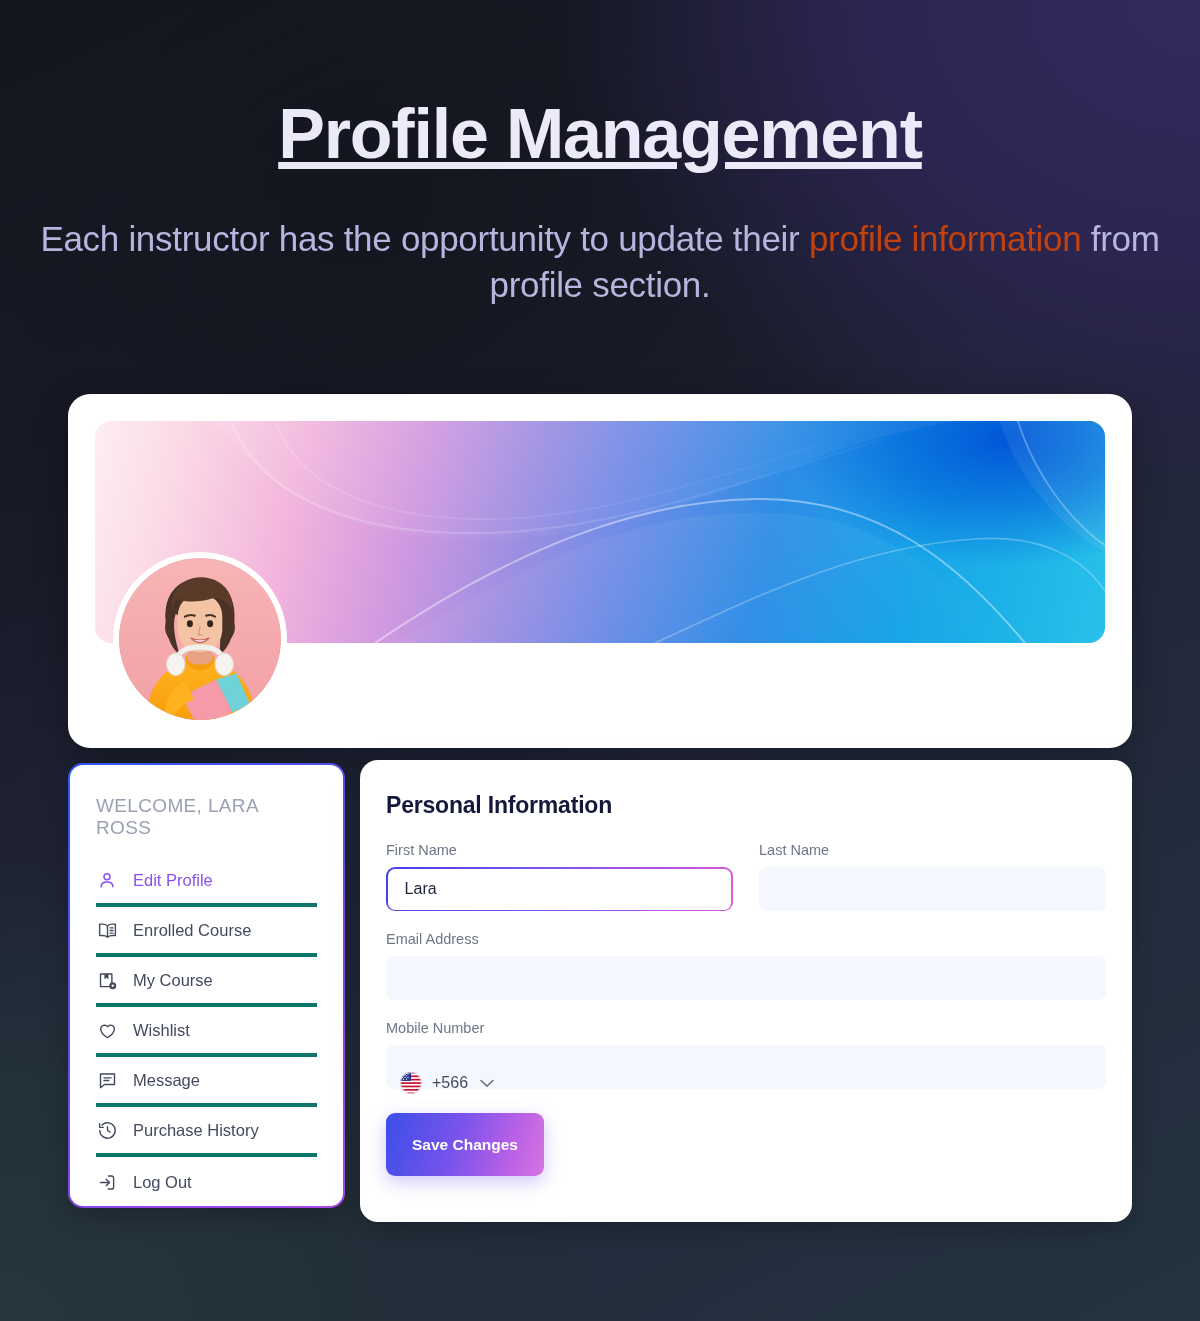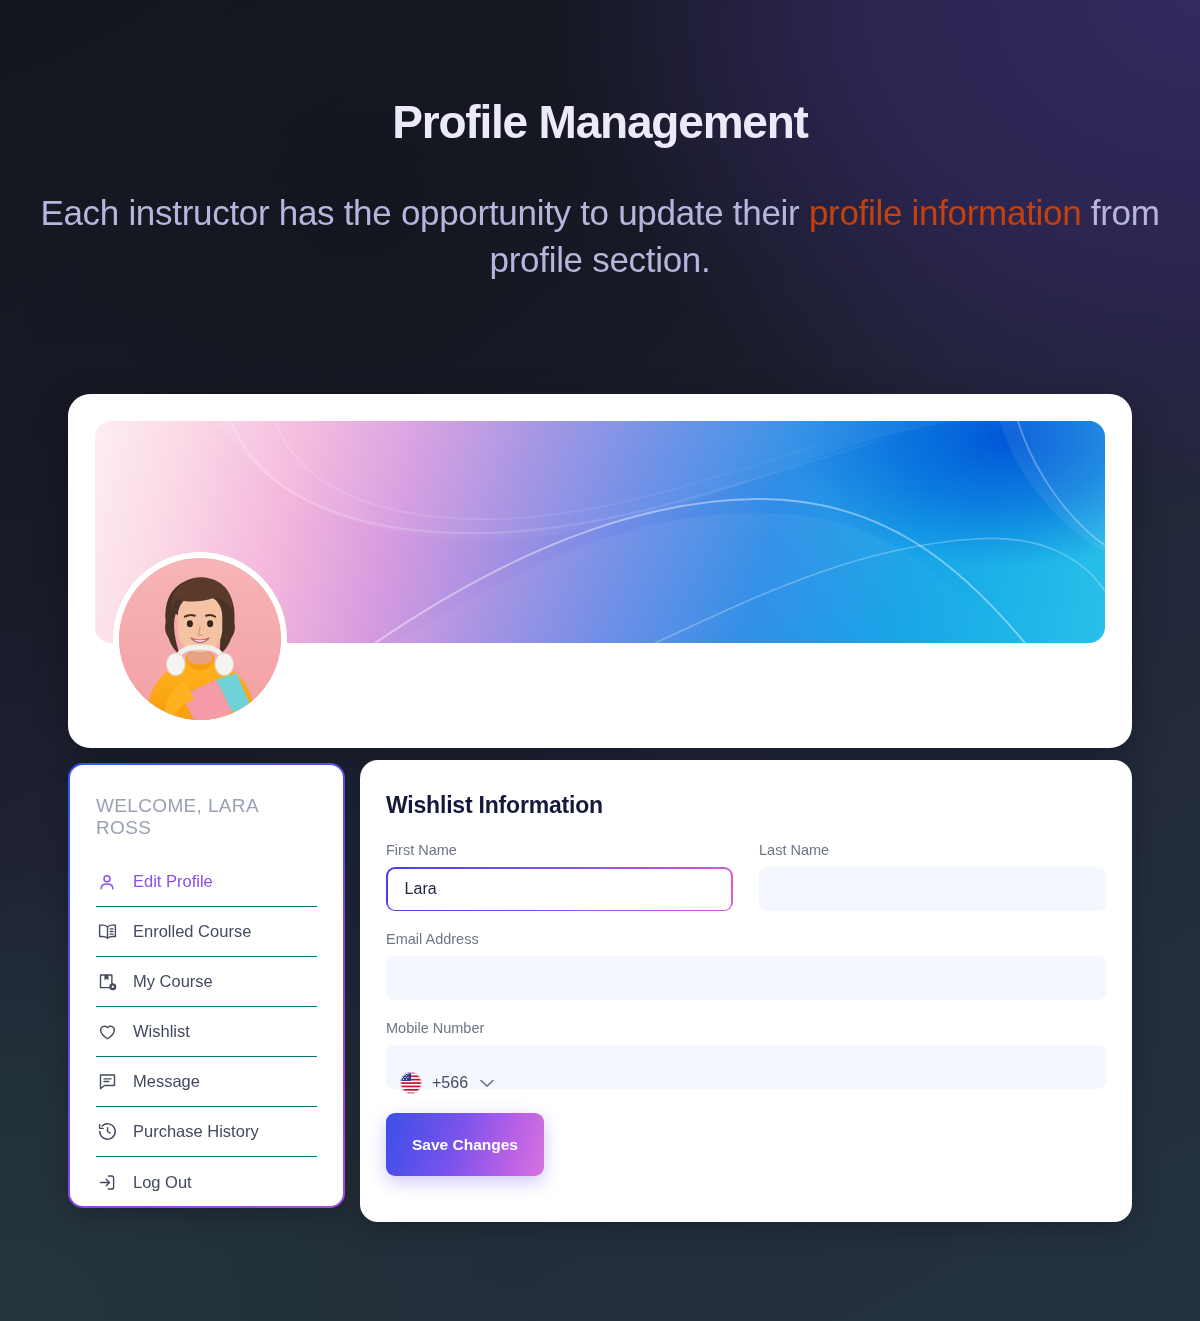--- a/index.html
+++ b/index.html
@@ -22,25 +22,26 @@
       radial-gradient(ellipse 900px 900px at 30% 15%,   #14161f 0%, rgba(20,22,31,0) 70%),
       linear-gradient(152deg, #14161f 0%, #1a1c2b 30%, #22273a 58%, #243340 100%);
   }
 
   #page { position: absolute; inset: 0; }
 
   
   .header { text-align: center; padding-top: 98px; }
 
   .title {
-    font-size: 46px;
+    font-size: 70px;
     font-weight: 700;
     letter-spacing: -1.2px;
     color: #eceaf8;
     line-height: 1.05;
+    text-decoration: underline;
   }
 
   .subtitle {
     margin-top: 44px;
     font-size: 35px;
     line-height: 1.33;
     color: #b7b4dd;
     font-weight: 400;
     letter-spacing: -0.3px;
   }
@@ -129,21 +130,21 @@
     border-radius: 13px;
     padding: 30px 26px 18px 26px;
   }
   .welcome {
     font-size: 19px; color: #9aa1b0; letter-spacing: .35px; font-weight: 400;
     margin-bottom: 18px;
   }
   .nav-item {
     display: flex; align-items: center; gap: 15px;
     height: 50px;
-    border-bottom: 1px solid #0f766e;
+    border-bottom: 4px solid #0f766e;
     color: #434a5e; font-size: 16.5px;
     cursor: pointer;
   }
   .nav-item:last-child { border-bottom: none; }
   .nav-item.active { color: #8a4ff0; }
   .nav-item .ico { width: 22px; height: 22px; flex: 0 0 22px; display: flex; align-items: center; justify-content: center; }
   .nav-item svg { display: block; }
 
   
   .form-card {
@@ -415,21 +416,21 @@
             <path d="M4 12h10"></path>
             <path d="M10.5 8.2 14.3 12l-3.8 3.8"></path>
           </svg>
         </span>
         <span>Log Out</span>
       </div>
     </div>
   </div>
 
   <div class="form-card">
-    <div class="form-title">Wishlist Information</div>
+    <div class="form-title">Personal Information</div>
 
     <div class="row">
       <div class="field">
         <label>First Name</label>
         <div class="focus-wrap">
           <input class="input" type="text" value="Lara" style="">
         </div>
       </div>
       <div class="field">
         <label>Last Name</label>

